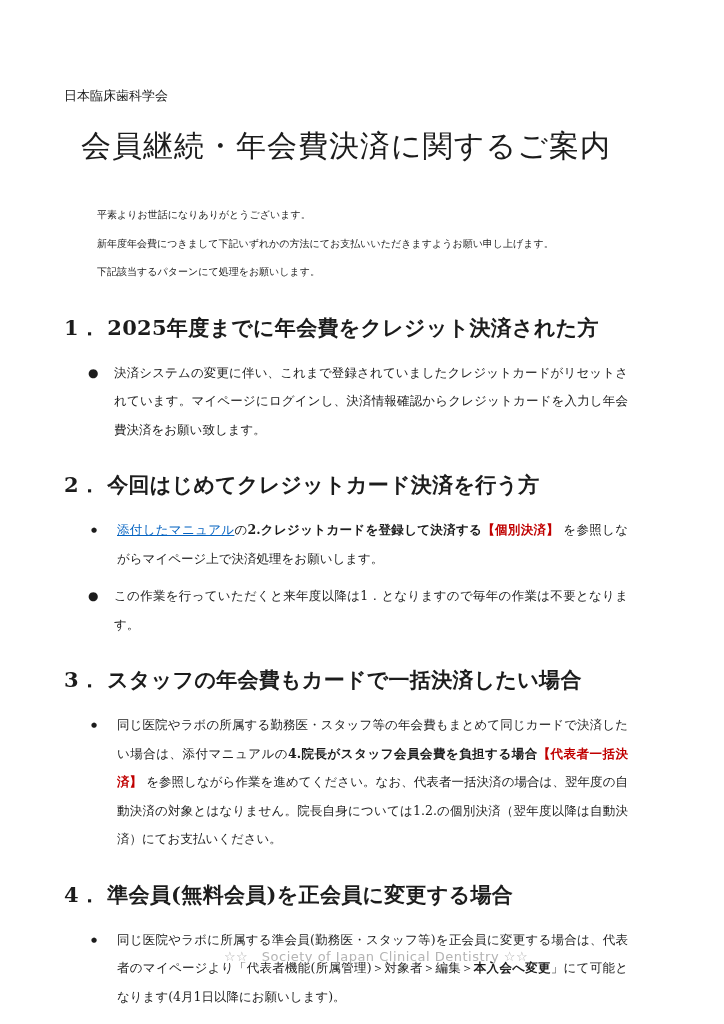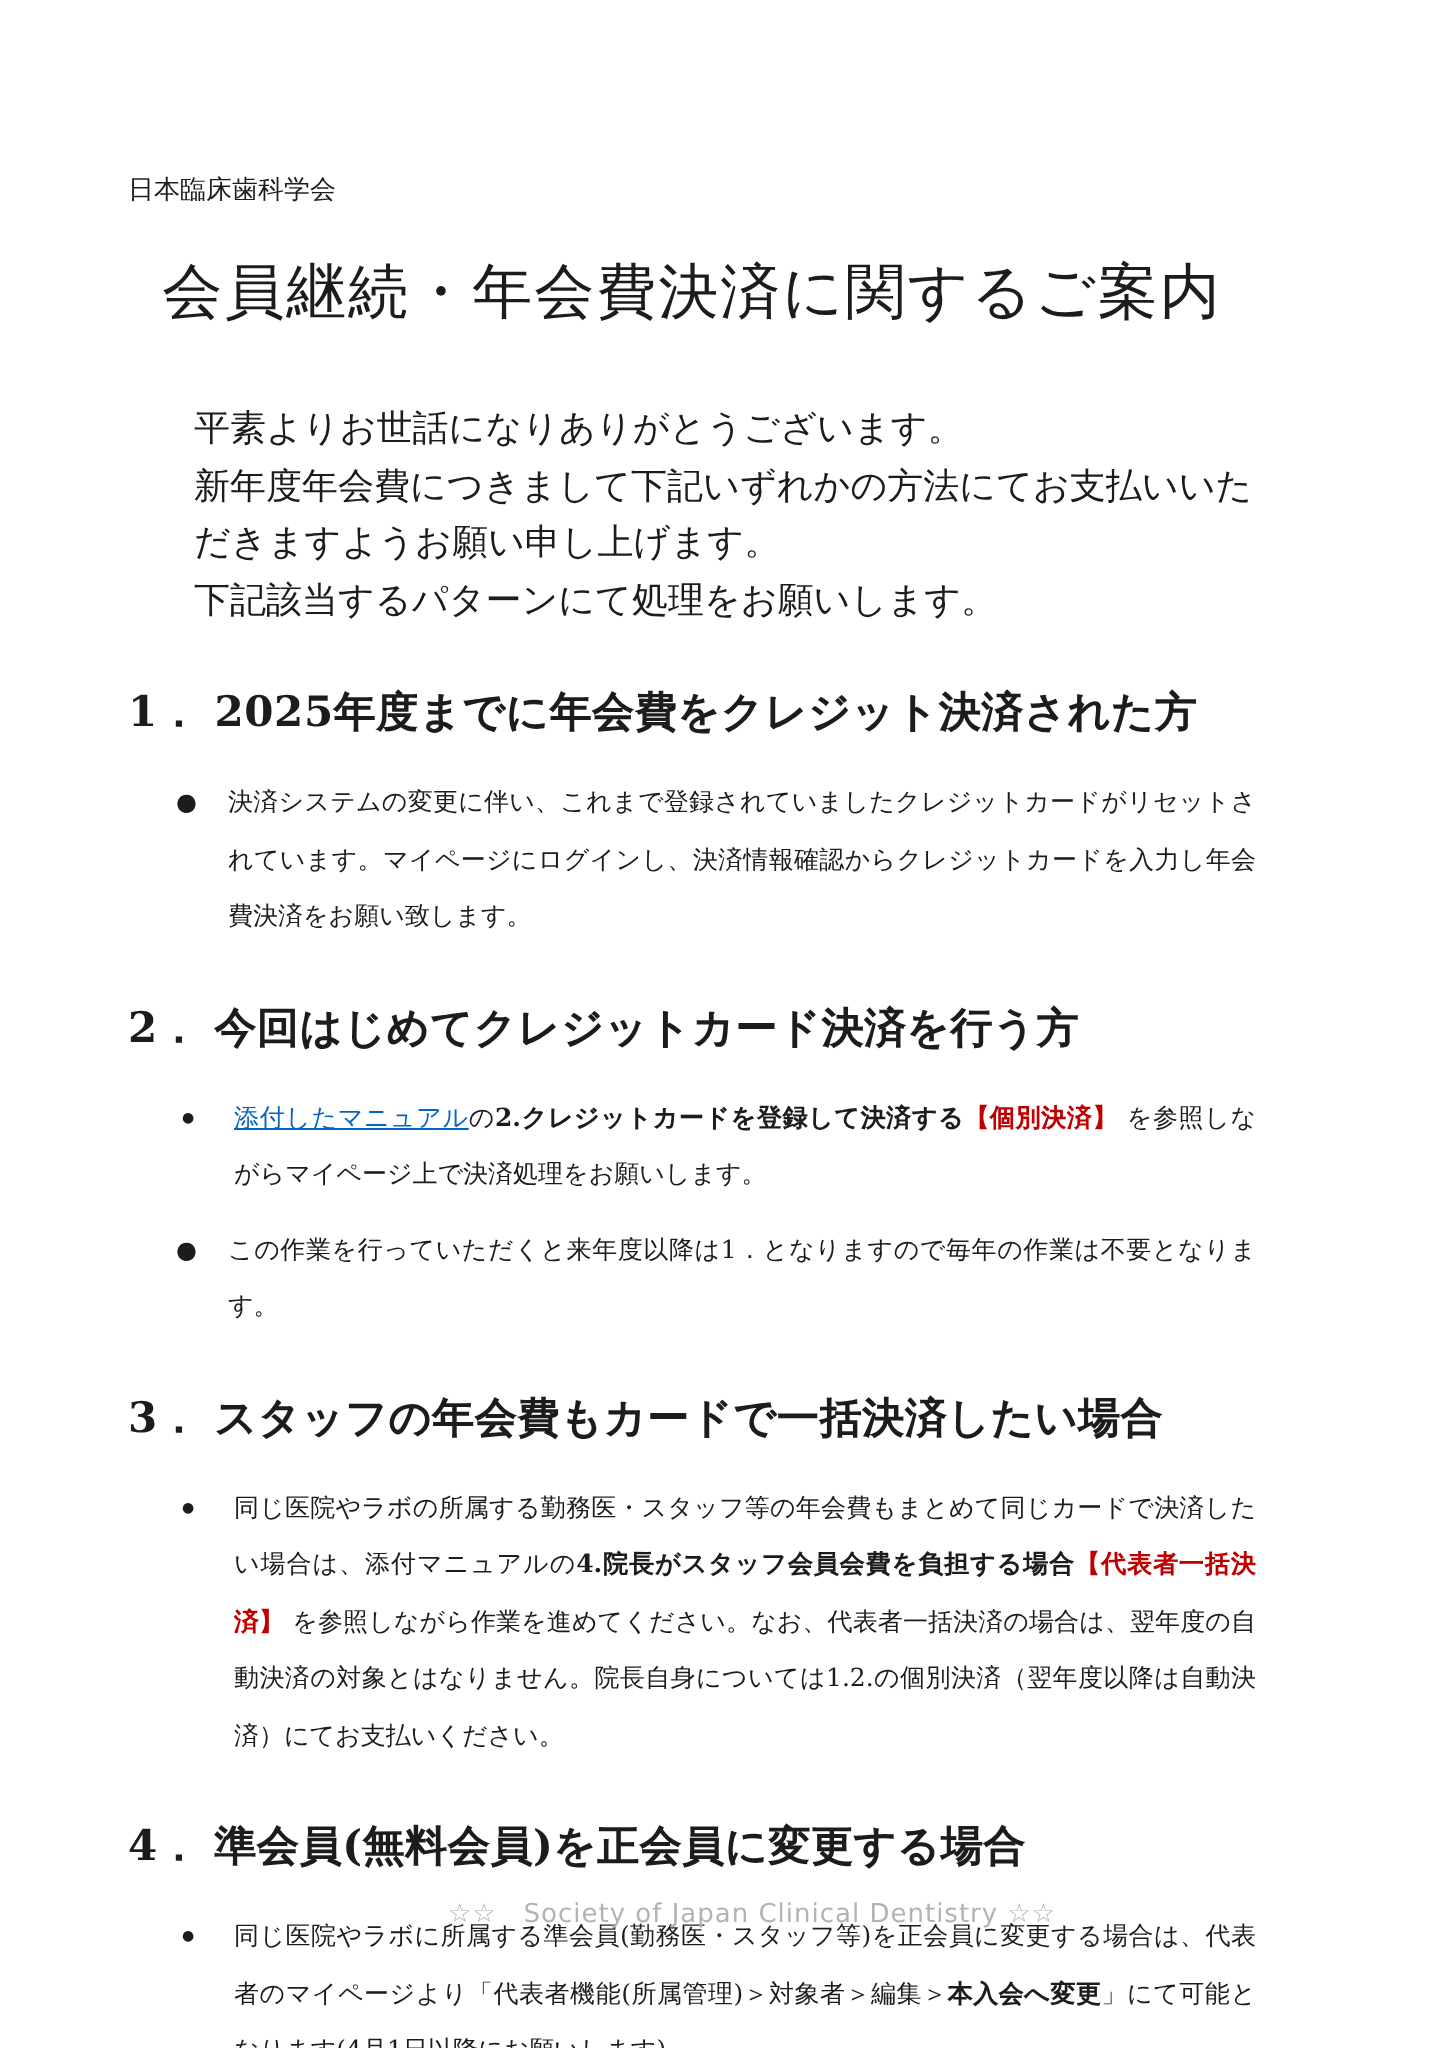--- a/index.html
+++ b/index.html
@@ -13,21 +13,21 @@
 
   .header-left div { font-size:13px; line-height:24px; }
   .header-right { text-align:right; font-size:13px; line-height:22px; margin-top:2px; }
 
   .doc-title {
     text-align:center; font-size:30px; font-weight:500;
     letter-spacing:1px; margin:18px 0 0 0; white-space:nowrap;
   }
 
   .intro { margin:34px 0 0 33px; }
-  .intro p { margin:0; font-size:18px; line-height:28.5px; }
+  .intro p { margin:0; font-size:10px; line-height:28.5px; }
 
   .section { margin-top:27px; }
   .section-heading { font-size:21px; font-weight:bold; margin:0 0 17px 0; letter-spacing:0.3px; }
   .sec-num { margin-right:7px; }
 
   .bullet { display:flex; margin:0 0 9px 24px; }
   .marker { flex:0 0 26px; width:26px; line-height:28.5px; }
   .marker.large { font-size:12px; }
   .marker.small { font-size:7px; padding-left:3px; }
   .bullet-text { margin:0; flex:1; font-size:12.5px; line-height:28.5px; text-align:justify; }

